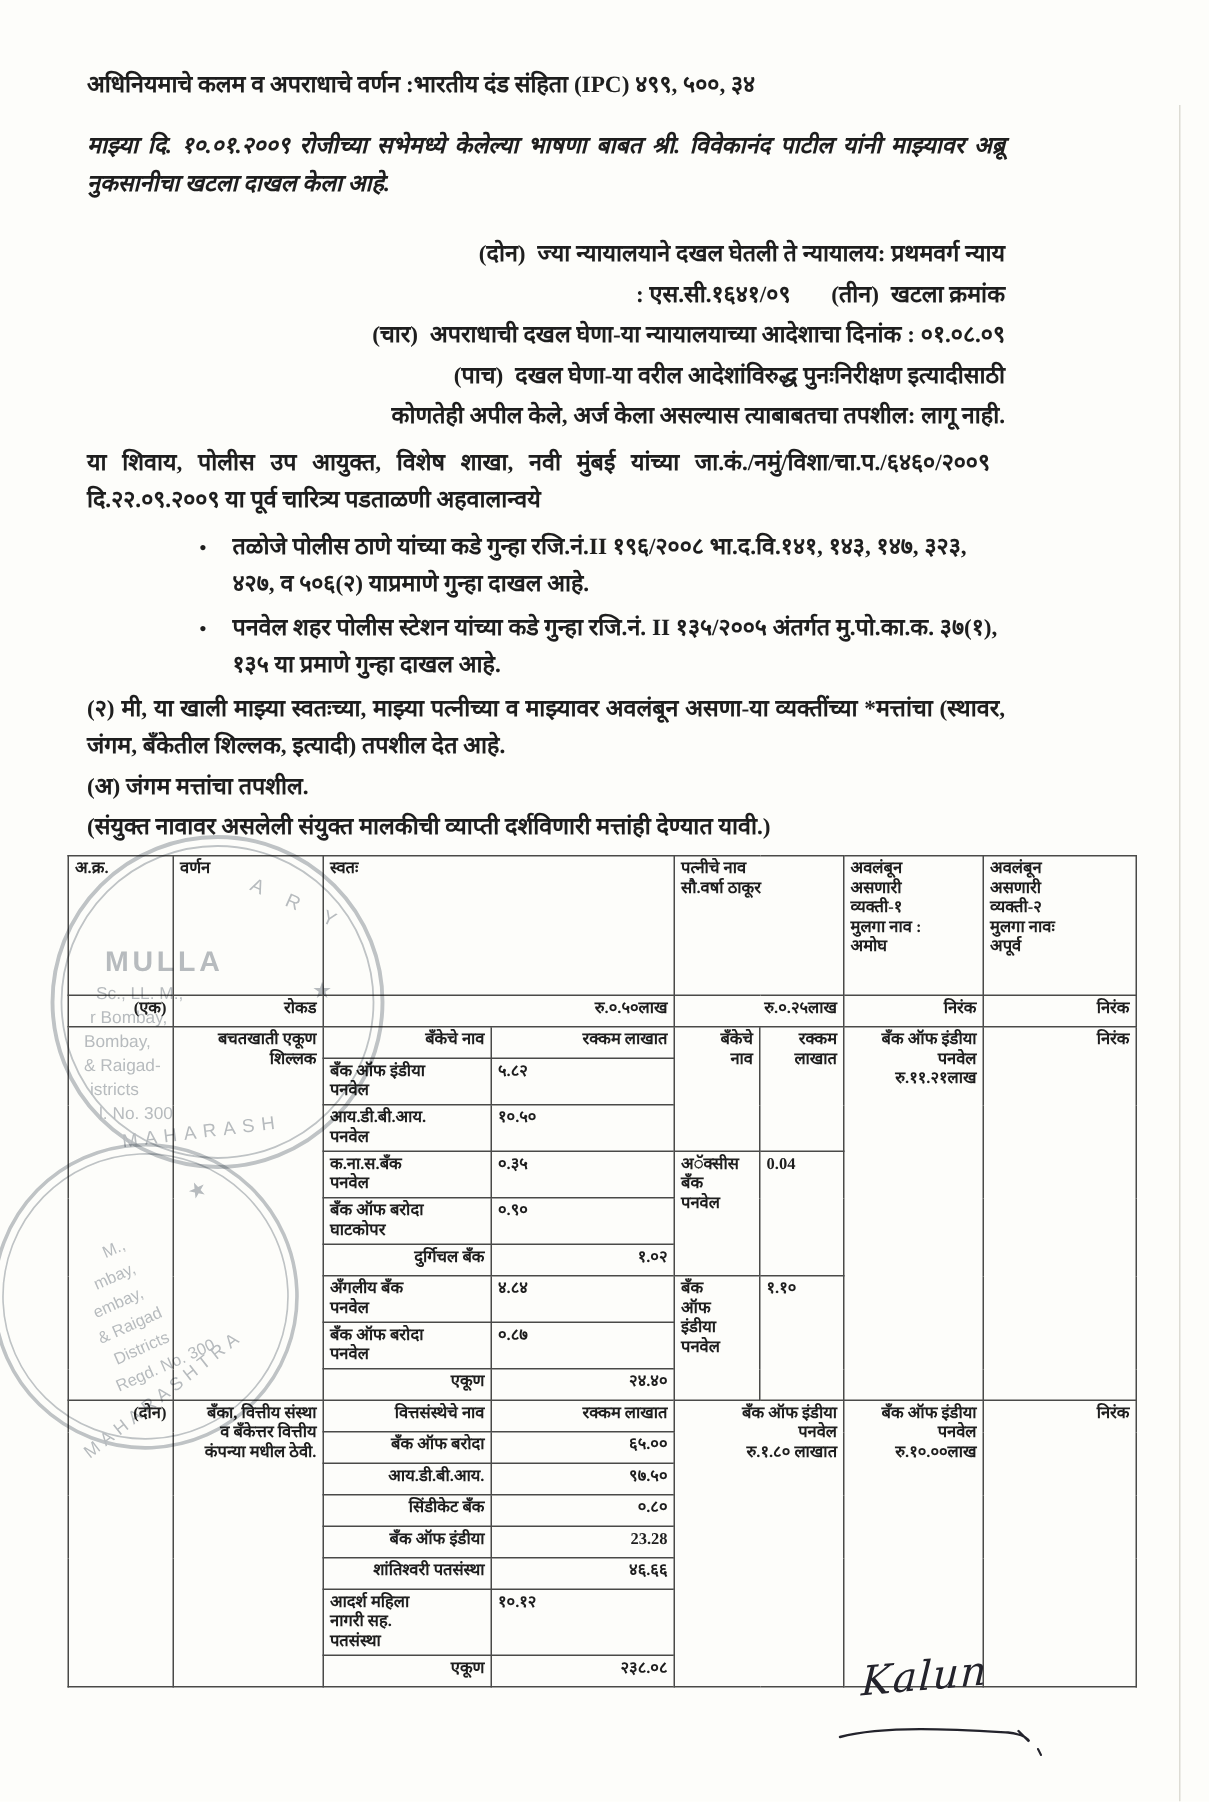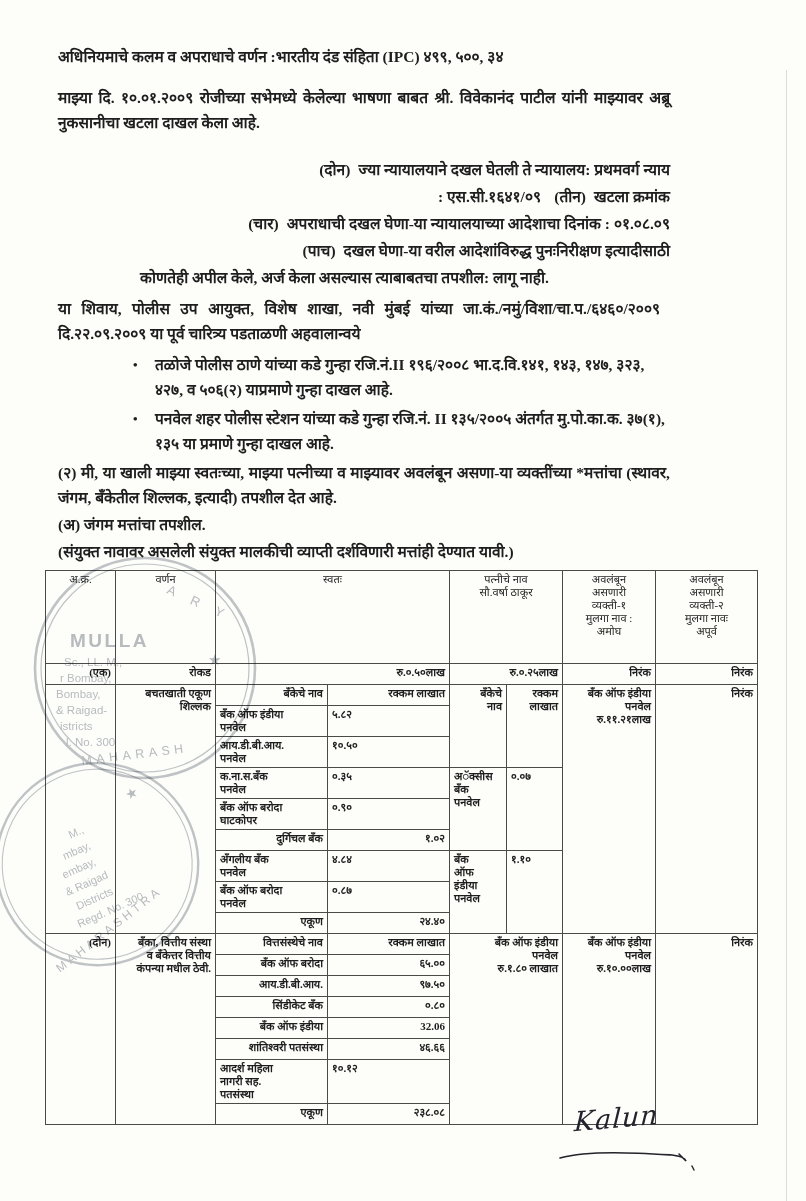--- a/index.html
+++ b/index.html
@@ -9,27 +9,27 @@
     font-family:"Liberation Serif","DejaVu Serif",serif;
     color:#1e1e1e;
     position:relative;
     overflow:hidden;
   }
   .page{position:relative;width:716px;height:1201px;padding:44px 46px 0 58px;box-sizing:border-box;}
   .fold-line{position:absolute;left:786px;top:70px;height:1131px;width:1px;background:#dddcd4;}
   
   .doc{font-size:15.5px;line-height:25px;font-weight:600;}
   .p-ipc{margin:0 0 16px 0;}
-  .p-khatla{margin:0 0 22px 0;max-width:688px;text-align:justify;}
+  .p-khatla{margin:0 0 22px 0;max-width:688px;text-align:justify;font-style:italic;}
   .clause{position:relative;margin:0 0 2px 0;text-align:right;}
   .clause .lbl{margin-right:8px;}
   .clause-indent{margin-left:38px;}
-  .clause .val-abs{position:absolute;left:342px;top:0;}
+  .clause .val-abs{position:absolute;left:328px;top:0;}
   .cont-court{margin:0 0 2px 342px;}
-  .cont-five{margin:0 0 4px 82px;}
+  .cont-five{margin:0 0 4px 82px;text-align:right;}
   .p-police{margin:6px 10px 6px 0;max-width:700px;text-align:justify;}
   .bullet-row{margin:2px 0 4px 75px;max-width:625px;display:flex;}
   .bullet-row .marker{width:22px;flex:0 0 22px;font-size:13px;}
   .p-two{margin:4px 0 2px 0;max-width:700px;text-align:justify;}
   .p-a{margin:0 0 2px 0;}
   .p-joint{margin:0;}
   
   table.assets{
     border-collapse:collapse;
     margin:6px 0 0 -13px;
@@ -41,21 +41,21 @@
   }
   table.assets th,table.assets td{
     border:1px solid #4a4a48;
     padding:2px 4px;
     vertical-align:top;
     text-align:left;
     white-space:pre-line;
     overflow:hidden;
     background:transparent;
   }
-  table.assets th{font-weight:400;text-align:center;vertical-align:top;}
+  table.assets th{font-weight:700;vertical-align:top;}
   th.h-tall{height:88px;}
   td.ctr{text-align:center;}
   td.amt{text-align:left;}
   tr.thin td{height:16px;text-align:right;}
   
   .stamp{position:absolute;z-index:3;pointer-events:none;opacity:.62;mix-blend-mode:multiply;}
   .stamp svg text{fill:#8d949c;font-family:"Liberation Sans","DejaVu Sans",sans-serif;}
   .stamp svg circle{stroke:#9aa1a8;fill:none;}
   .stamp1{left:30px;top:553px;}
   .stamp2{left:-8px;top:758px;transform:rotate(-24deg);}
@@ -180,21 +180,21 @@
 पनवेल</td>
         <td class="amt">१०.५०</td>
       </tr>
       <tr>
         <td>क.ना.स.बँक
 पनवेल</td>
         <td class="amt">०.३५</td>
         <td rowspan="3">अॅक्सीस
 बँक
 पनवेल</td>
-        <td rowspan="3" class="amt">०.०७</td>
+        <td rowspan="3" class="amt">0.04</td>
       </tr>
       <tr>
         <td>बँक ऑफ बरोदा
 घाटकोपर</td>
         <td class="amt">०.९०</td>
       </tr>
       <tr class="thin">
         <td>दुर्गिचल बँक</td>
         <td class="amt">१.०२</td>
       </tr>
@@ -240,21 +240,21 @@
       <tr class="thin">
         <td>आय.डी.बी.आय.</td>
         <td class="amt">९७.५०</td>
       </tr>
       <tr class="thin">
         <td>सिंडीकेट बँक</td>
         <td class="amt">०.८०</td>
       </tr>
       <tr class="thin">
         <td>बँक ऑफ इंडीया</td>
-        <td class="amt">32.06</td>
+        <td class="amt">23.28</td>
       </tr>
       <tr class="thin">
         <td>शांतिश्वरी पतसंस्था</td>
         <td class="amt">४६.६६</td>
       </tr>
       <tr>
         <td>आदर्श महिला
 नागरी सह.
 पतसंस्था</td>
         <td class="amt">१०.१२</td>

